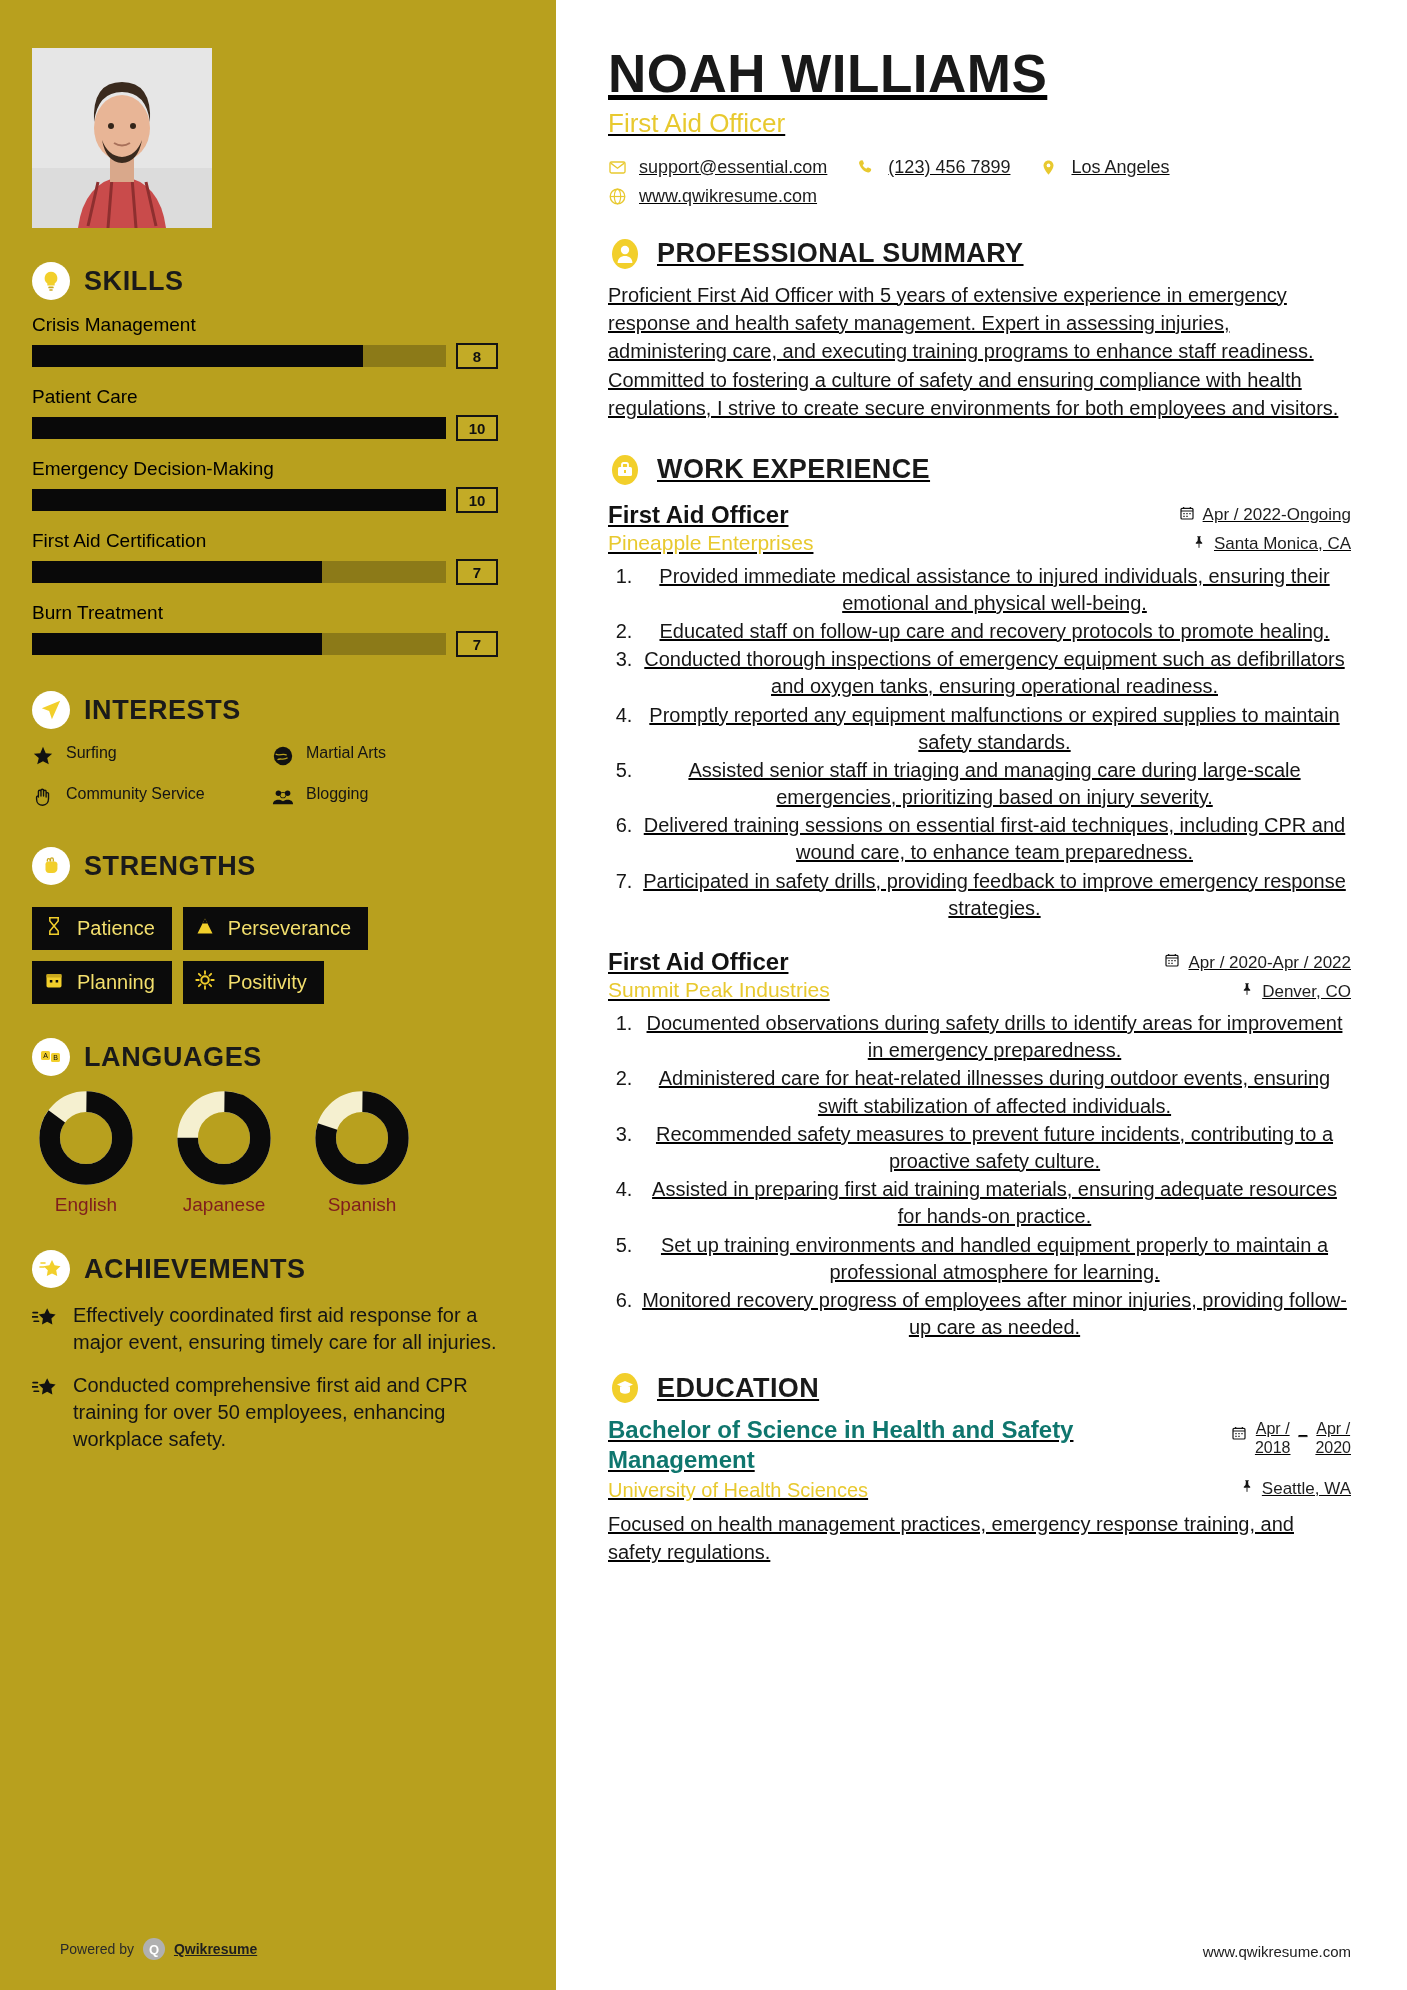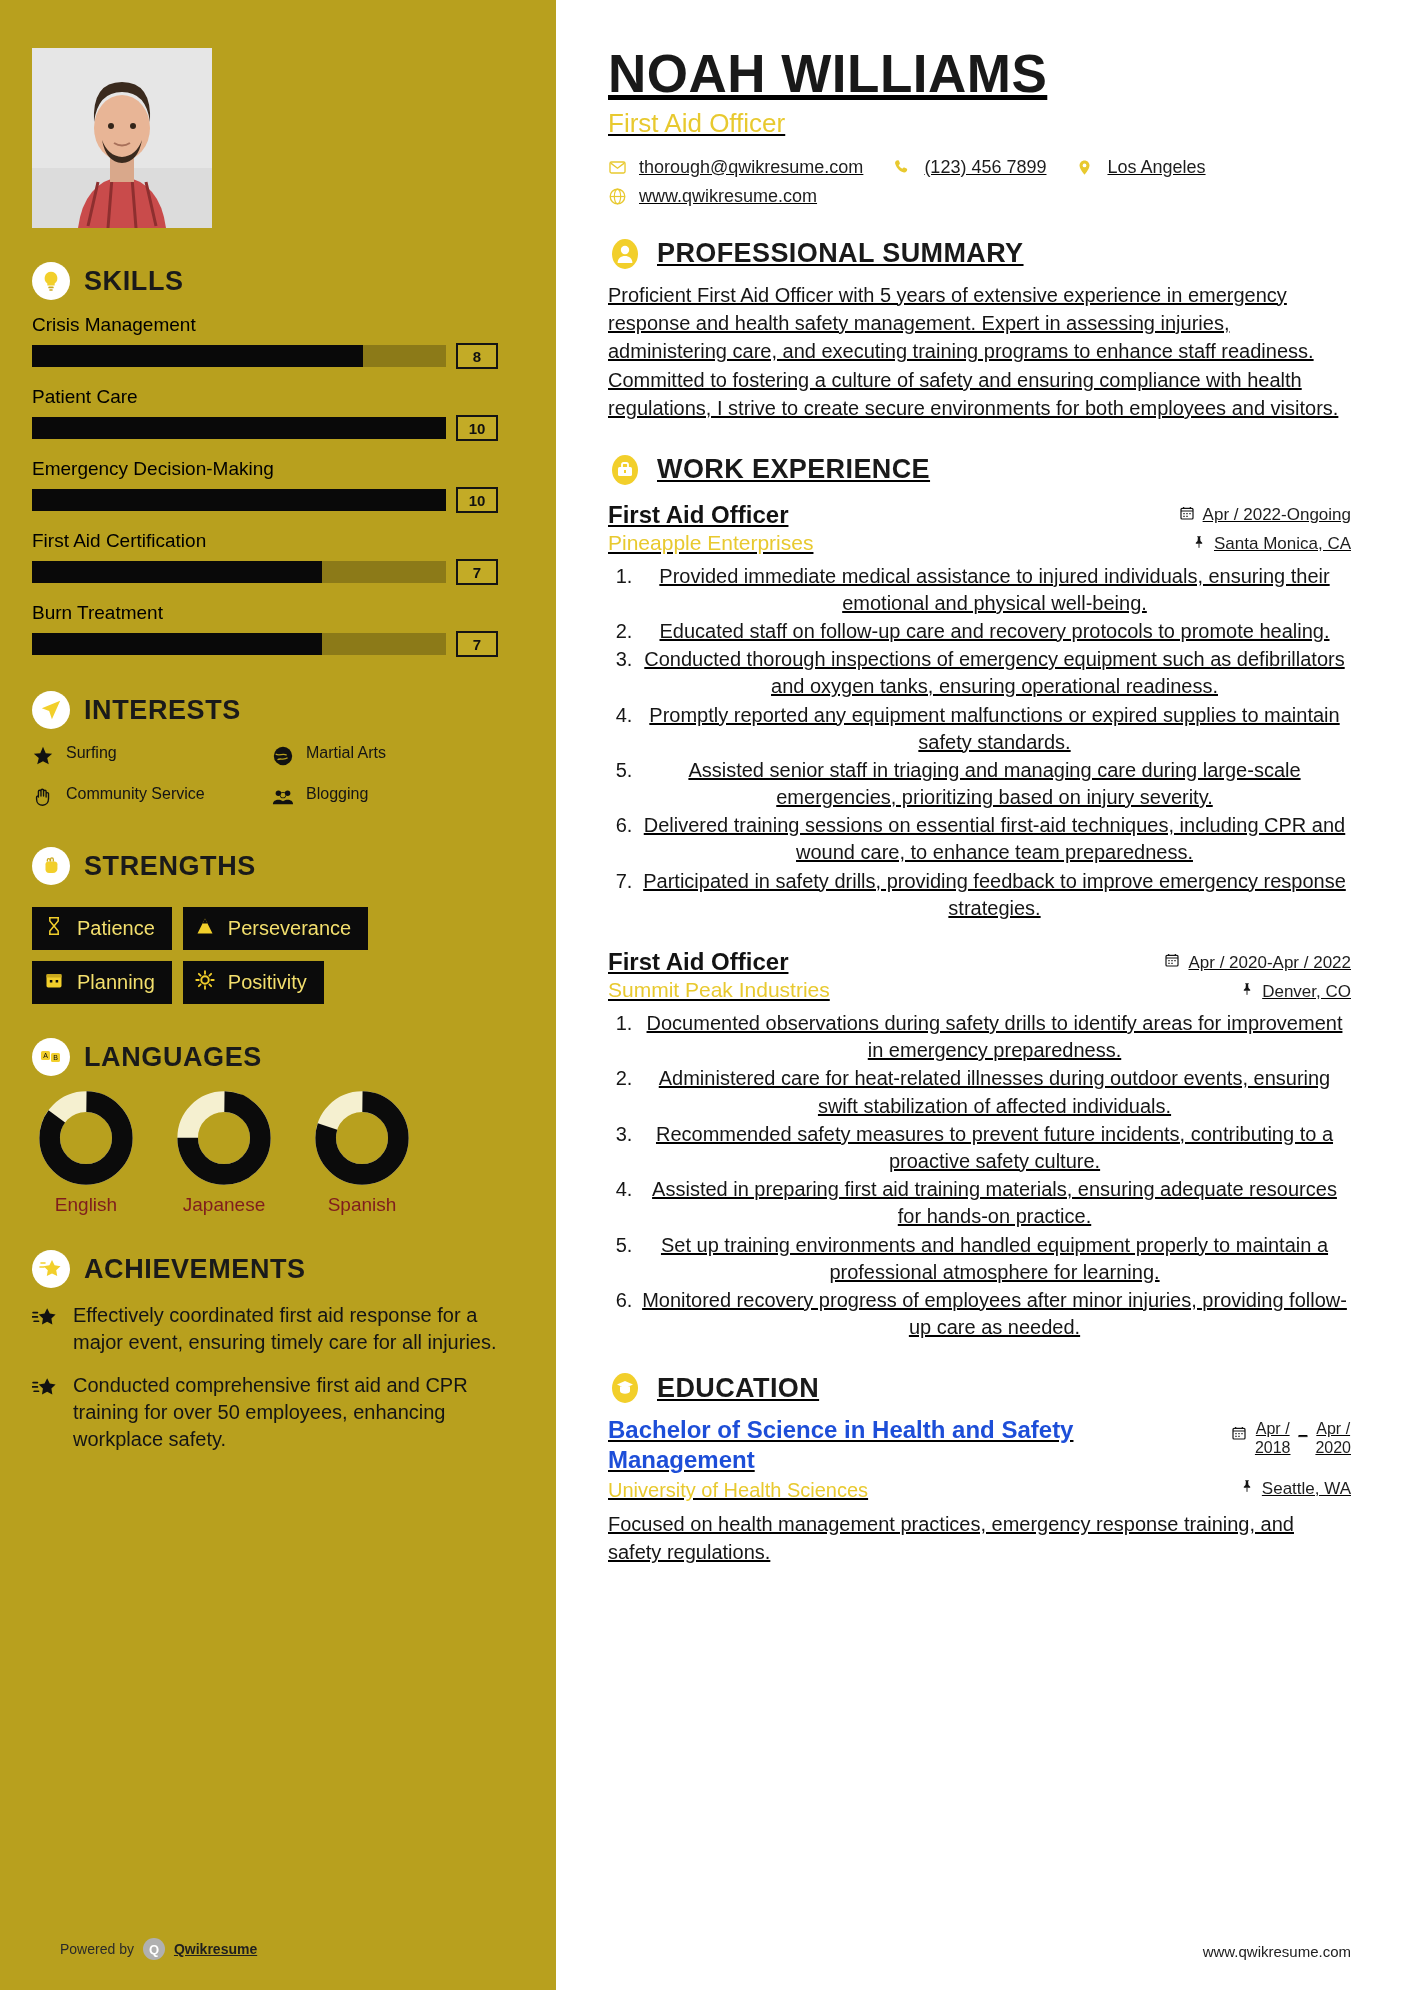--- a/index.html
+++ b/index.html
@@ -126,21 +126,21 @@
   .job-top { display: flex; justify-content: space-between; align-items: flex-start; }
   .job-title { font-size: 24px; font-weight: 700; color: #131313; }
   .job-meta { text-align: right; padding-top: 4px; }
   .meta-line { display: flex; align-items: center; justify-content: flex-end; gap: 8px; font-size: 17px; color: #1e1e1e; }
   .meta-line + .meta-line { margin-top: 8px; }
   .job-company { font-size: 21px; color: #e8c92f; margin-top: 2px; }
   .job-list { margin: 8px 0 0 0; padding-left: 30px; text-align: center; }
   .job-list li { font-size: 20px; line-height: 1.36; color: #161616; margin-bottom: 1px; }
 
   .edu-top { display: flex; justify-content: space-between; align-items: flex-start; gap: 18px; }
-  .edu-degree { font-size: 24px; font-weight: 700; color: #1d4ed8; line-height: 1.25; max-width: 520px; }
+  .edu-degree { font-size: 24px; font-weight: 700; color: #0f766e; line-height: 1.25; max-width: 520px; }
   .edu-dates { display: flex; align-items: flex-start; gap: 8px; font-size: 16px; color: #1e1e1e; padding-top: 4px; }
   .edu-dates .dcol { text-align: center; line-height: 1.2; }
   .edu-school { font-size: 20px; color: #e8c92f; margin-top: 4px; }
   .edu-desc { font-size: 20px; line-height: 1.4; color: #161616; margin-top: 8px; }
   .edu-row2 { display: flex; justify-content: space-between; align-items: center; }
 
   .footer-right {
     position: absolute; right: 56px; bottom: 30px;
     font-size: 15px; color: #202020;
   }
@@ -394,21 +394,21 @@
 
     <div class="contacts">
       <div class="contact-line">
         <span class="contact-item">
           <span class="gi">
               <svg width="19" height="19" viewBox="0 0 24 24">
                 <rect x="2.5" y="5" width="19" height="14" rx="1.8" fill="none" stroke="#e8c92f" stroke-width="1.7"></rect>
                 <path d="M3.5 6.5l8.5 6.4 8.5-6.4" fill="none" stroke="#e8c92f" stroke-width="1.7"></path>
               </svg>
             </span>
-          <span>thorough@qwikresume.com</span>
+          <span>support@essential.com</span>
         </span>
         <span class="contact-item">
           <span class="gi">
               <svg width="18" height="18" viewBox="0 0 24 24">
                 <path d="M6.5 3c1 0 1.4.5 1.8 1.6l.8 2.2c.3.9.1 1.4-.6 1.9l-1 .7c.9 2.2 2.8 4.1 5 5l.7-1c.5-.7 1-.9 1.9-.6l2.2.8c1.1.4 1.6.8 1.6 1.8 0 2.4-2 4.1-4.3 3.8C9.4 18.5 5.5 14.6 2.8 7.3 2.4 5 4.1 3 6.5 3z" fill="#e8c92f"></path>
               </svg>
             </span>
           <span>(123) 456 7899</span>
         </span>
         <span class="contact-item">

